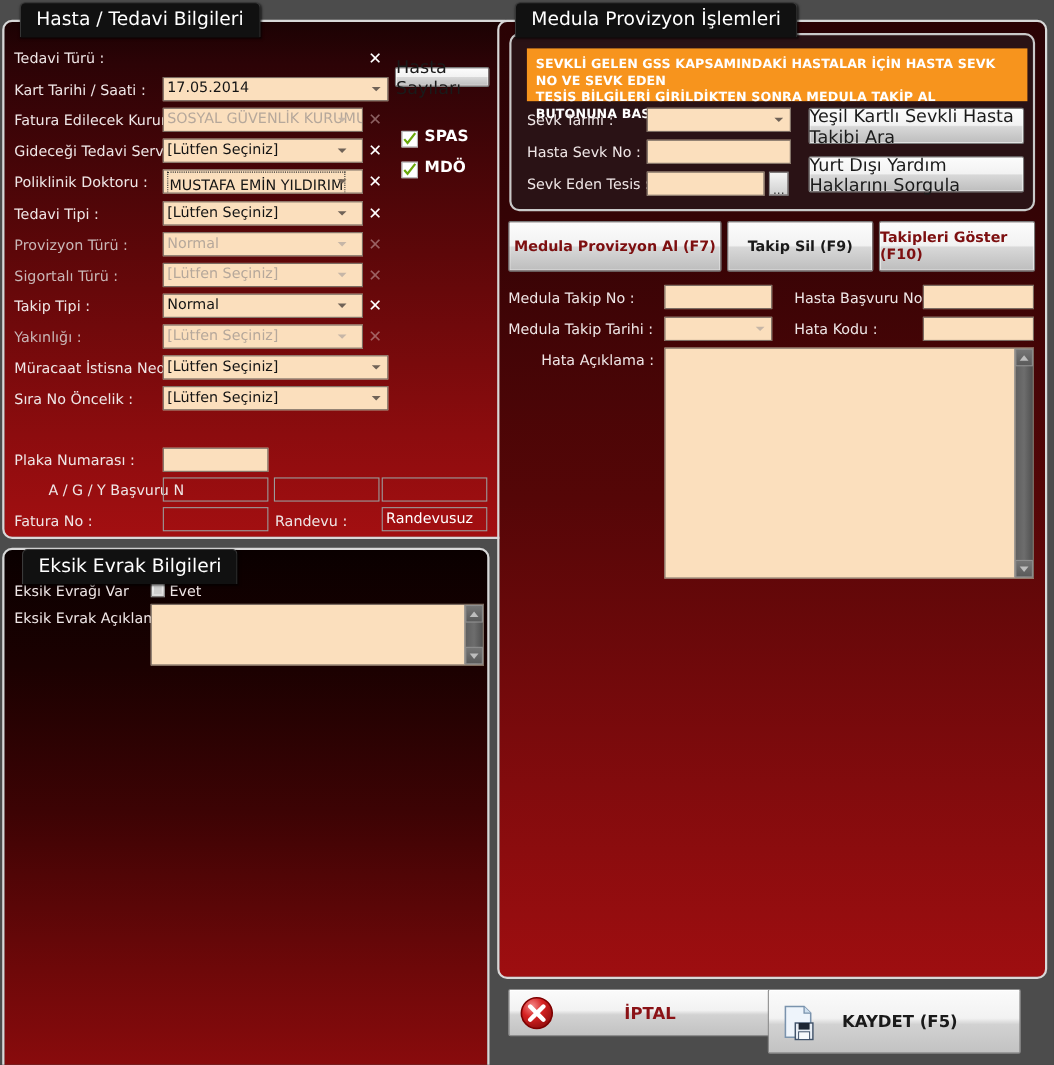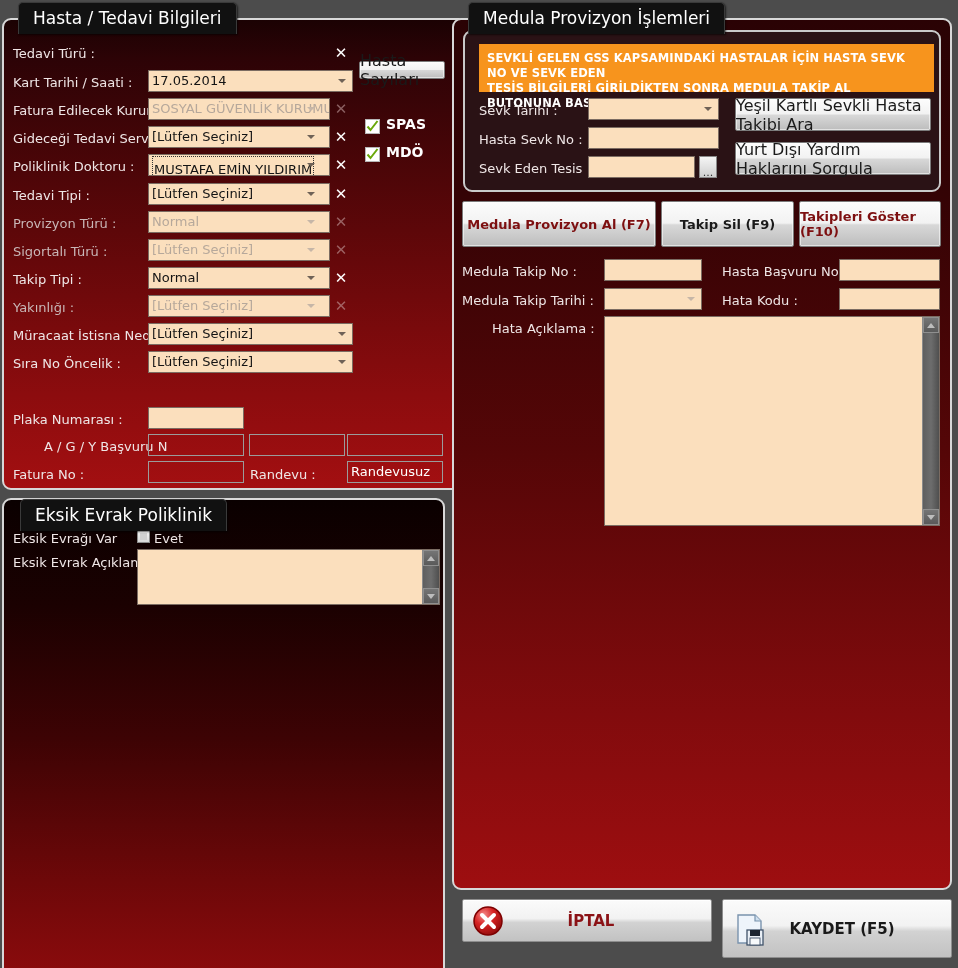--- a/index.html
+++ b/index.html
@@ -347,21 +347,21 @@
       </div>
       <div class="lbl" style="left:246px; top:448px;">Randevu :</div>
       <div class="field empty-red" style="left:343px; top:441px; width:96px; color:#ffffff;">
         <span>Randevusuz</span>
       </div>
 
     </div>
   </div>
 
   <div class="tab-label" style="left:20px; top:499px;">
-    <span>Eksik Evrak Poliklinik</span>
+    <span>Eksik Evrak Bilgileri</span>
   </div>
 
   <div class="groupbox" id="left-bottom">
     <div class="gb-inner">
 
       <div class="lbl" style="left:9px; top:32px;">Eksik Evrağı Var</div>
       <div class="chk-small" style="left:133px; top:30px;">
           <i></i>
         </div>
       <div class="lbl" style="left:150px; top:32px; font-size:13px;">Evet</div>
@@ -478,21 +478,21 @@
           <stop offset="45%" stop-color="#d62222"></stop>
           <stop offset="100%" stop-color="#8c0b0b"></stop>
         </radialGradient>
       </defs>
       <circle cx="17" cy="17" r="14" fill="url(#rg)" stroke="#7d0000" stroke-width="1.5"></circle>
       <path d="M11 11 L23 23 M23 11 L11 23" stroke="#ffffff" stroke-width="4" stroke-linecap="round"></path>
     </svg>
     <span class="ftxt" style="color:#8b1216; margin-right:34px;">İPTAL</span>
   </div>
 
-  <div class="footer-btn" style="left:722px; top:899px; width:230px; height:59px;">
+  <div class="footer-btn" style="left:698px; top:899px; width:230px; height:59px;">
     <svg width="36" height="36" viewBox="0 0 36 36" style="margin-left:10px;">
       <path d="M5 4 h17 l6 6 v22 h-23 z" fill="#eef4fb" stroke="#7a93ad" stroke-width="1.4"></path>
       <path d="M22 4 v6 h6" fill="#cfe0ef" stroke="#7a93ad" stroke-width="1.2"></path>
       <rect x="14" y="19" width="16" height="15" fill="#e9eff6" stroke="#41536a" stroke-width="1.3"></rect>
       <rect x="17" y="19" width="10" height="6" fill="#1d2633"></rect>
       <rect x="17" y="27" width="10" height="7" fill="#f7fafc" stroke="#41536a" stroke-width="0.9"></rect>
     </svg>
     <span class="ftxt" style="color:#1a1a1a; margin-right:36px;">KAYDET (F5)</span>
   </div>
 

